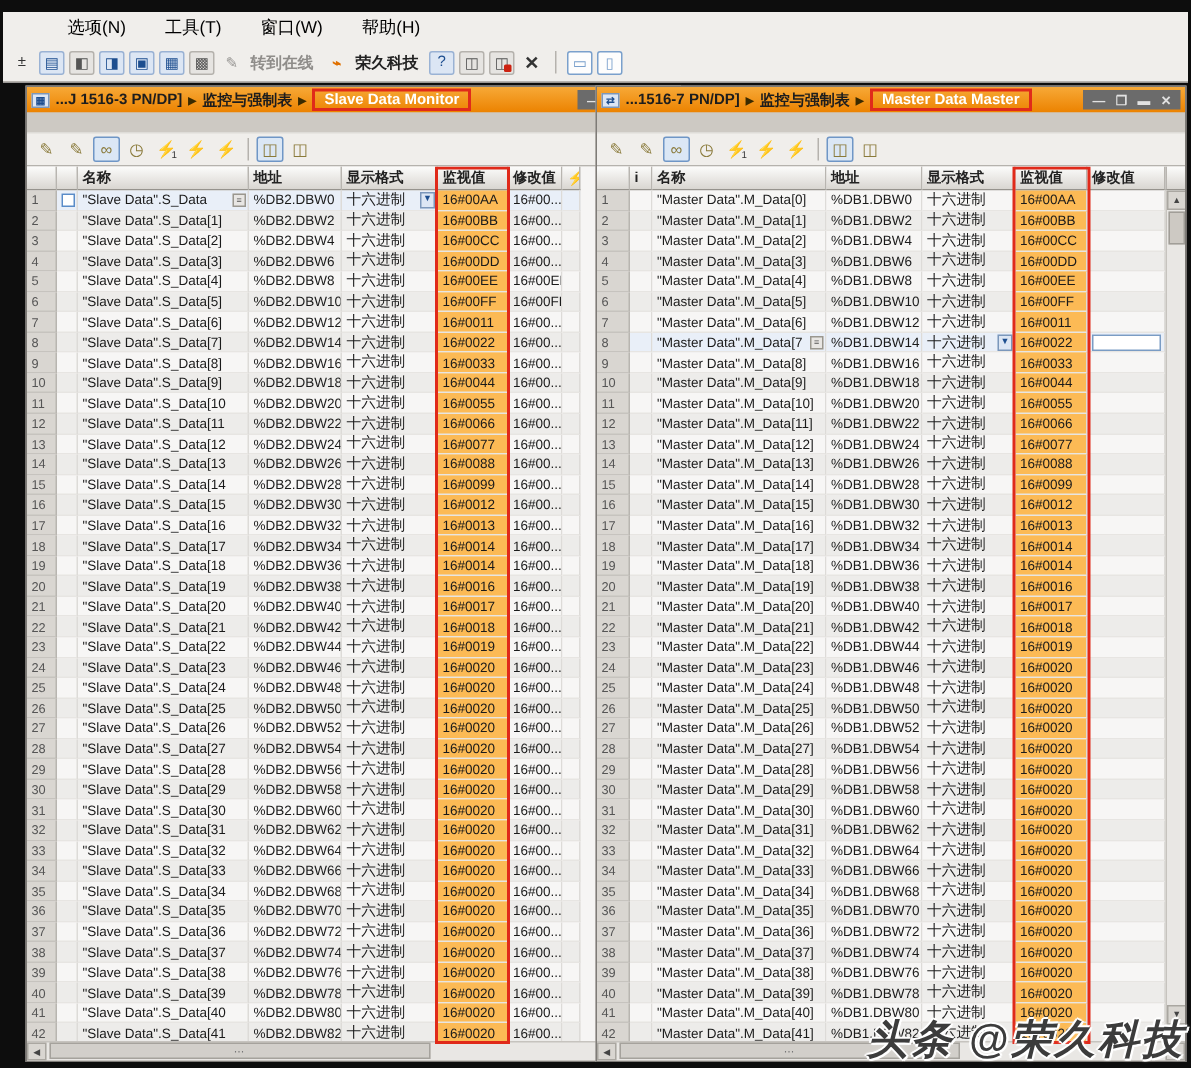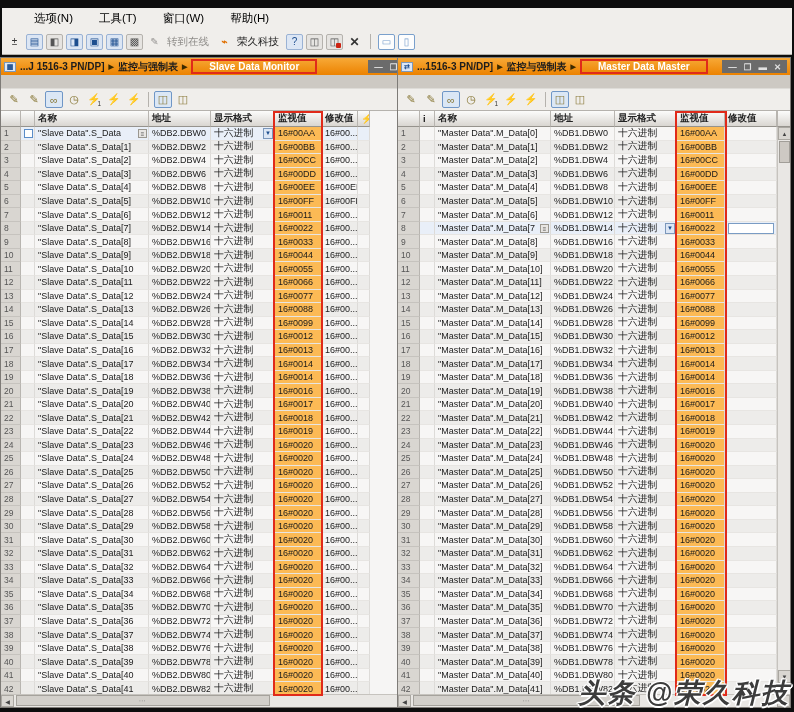--- a/index.html
+++ b/index.html
@@ -2,46 +2,46 @@
 <html><head>
 <meta charset="utf-8">
 <style>
   * { margin:0; padding:0; box-sizing:border-box; }
   html,body { width:794px; height:712px; }
   body { font-family:"Liberation Sans", sans-serif; background:#0d0d0d; }
   .screen { position:relative; width:794px; height:712px; background:#0d0d0d; overflow:hidden; }
 
   
   .chrome { position:absolute; left:2px; top:8px; width:790px; height:47px; background:#f0eeeb; border-bottom:1px solid #b5b2ad; }
-  .menubar { height:21px; display:flex; align-items:center; gap:26px; padding-left:32px; font-size:11.5px; color:#000; }
+  .menubar { height:21px; display:flex; align-items:center; gap:26px; padding-left:43px; font-size:11.5px; color:#000; }
   .menubar span { cursor:default; }
   .toolbar { height:25px; display:flex; align-items:center; gap:3px; padding-left:4px; }
   .ticn { width:17px; height:16px; border-radius:2px; display:inline-flex; align-items:center; justify-content:center; font-size:10px; position:relative; }
   .ticn.blue { background:#dce6f4; color:#1d4e8f; border:1px solid #9ab2d4; }
   .ticn.gray { background:#e6e4e1; color:#555; border:1px solid #b5b2ad; }
   .ticn.plain { color:#333; border:1px solid transparent; }
   .ticn.muted { color:#979593; border:1px solid transparent; }
   .ticn.orange { color:#e07000; font-weight:bold; border:1px solid transparent; }
   .ticn.dark { color:#333; font-weight:bold; font-size:12px; border:1px solid transparent; }
   .ticn.reddot { background:#e6e4e1; color:#555; border:1px solid #b5b2ad; }
   .ticn.reddot::after { content:""; position:absolute; right:1px; bottom:1px; width:5px; height:5px; background:#cc2211; border-radius:1px; }
   .ticn.outline { border:1px solid #7aa0cc; background:#fdfdfd; color:#7aa0cc; }
-  .ttext { font-size:10.5px; color:#222; margin:0 4px 0 1px; }
+  .ttext { font-size:10.5px; color:#222; margin:0 4px 0 1px;font-weight:bold; }
   .ttext.mutedtext { color:#8f8d8a; }
   .tsep { width:1px; height:15px; background:#b5b2ad; margin:0 4px; }
 
   
   .panel { position:absolute; top:57px; height:651px; background:#cdc9c3; border:1px solid #7e7b77; }
-  .panel.left  { left:0;   width:437px; }
+  .panel.left  { left:17px;   width:437px; }
   .panel.right { left:397px; width:394px; }
 
   .titlebar { height:17px; background:linear-gradient(#f7a937,#ec8200); display:flex; align-items:center; padding:0 3px; gap:4px; font-size:10px; font-weight:bold; color:#1d1d1d; white-space:nowrap; overflow:hidden; }
   .titleicon { width:12px; height:10px; background:#dce6f4; border:1px solid #7b97bb; font-size:7px; color:#1d4e8f; display:inline-flex; align-items:center; justify-content:center; flex:0 0 auto; }
   .crumbsep { font-size:7px; color:#3a2a00; }
-  .activecrumb { color:#fff; border:2px solid #e02a1a; padding:0 16px; height:15px; line-height:11px; display:inline-flex; align-items:center; }
+  .activecrumb { color:#fff; border:2px solid #e02a1a; padding:0 6px; height:15px; line-height:11px; display:inline-flex; align-items:center; }
   .winbtns { margin-left:auto; background:#6b6b6b; color:#e2e2e2; height:13px; display:flex; align-items:center; gap:7px; padding:0 6px; font-size:8.5px; flex:0 0 auto; }
   .winbtns span { cursor:default; }
 
   .band { height:13px; background:#cdc9c3; }
 
   .wttoolbar { height:23px; background:#f0eeeb; border-top:1px solid #dedcd8; border-bottom:1px solid #b5b2ad; display:flex; align-items:center; gap:2px; padding:0 4px; }
   .wticn { width:18px; height:17px; display:inline-flex; align-items:center; justify-content:center; font-size:11px; color:#8a7a3a; border:1px solid transparent; border-radius:2px; position:relative; }
   .wticn.active { border:1px solid #6f96c6; background:#dbe7f5; }
   .wticn.red { color:#cc2200; }
   .wticn .badge { position:absolute; right:1px; bottom:0; font-size:6.5px; color:#333; }
@@ -852,21 +852,21 @@
       <div class="htrack">
         <div class="hthumb">⋯</div>
       </div>
       <div class="hbtn">▶</div>
     </div>
   </div>
 
   <div class="panel right">
     <div class="titlebar">
       <span class="titleicon">⇄</span>
-      <span>...1516-3 PN/DP]</span>
+      <span>...1516-7 PN/DP]</span>
       <span class="crumbsep">▶</span>
       <span>监控与强制表</span>
       <span class="crumbsep">▶</span>
       <span class="activecrumb">Master Data Master</span>
       <span class="winbtns">
         <span>—</span>
         <span>❐</span>
         <span>▬</span>
         <span>✕</span>
       </span>

